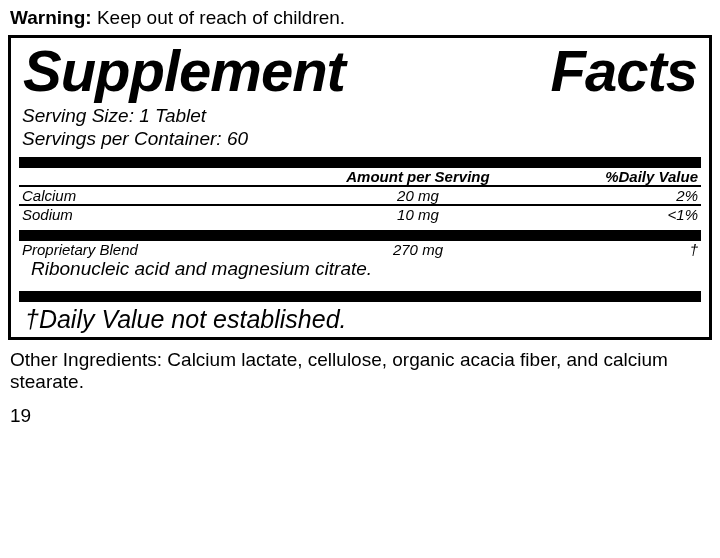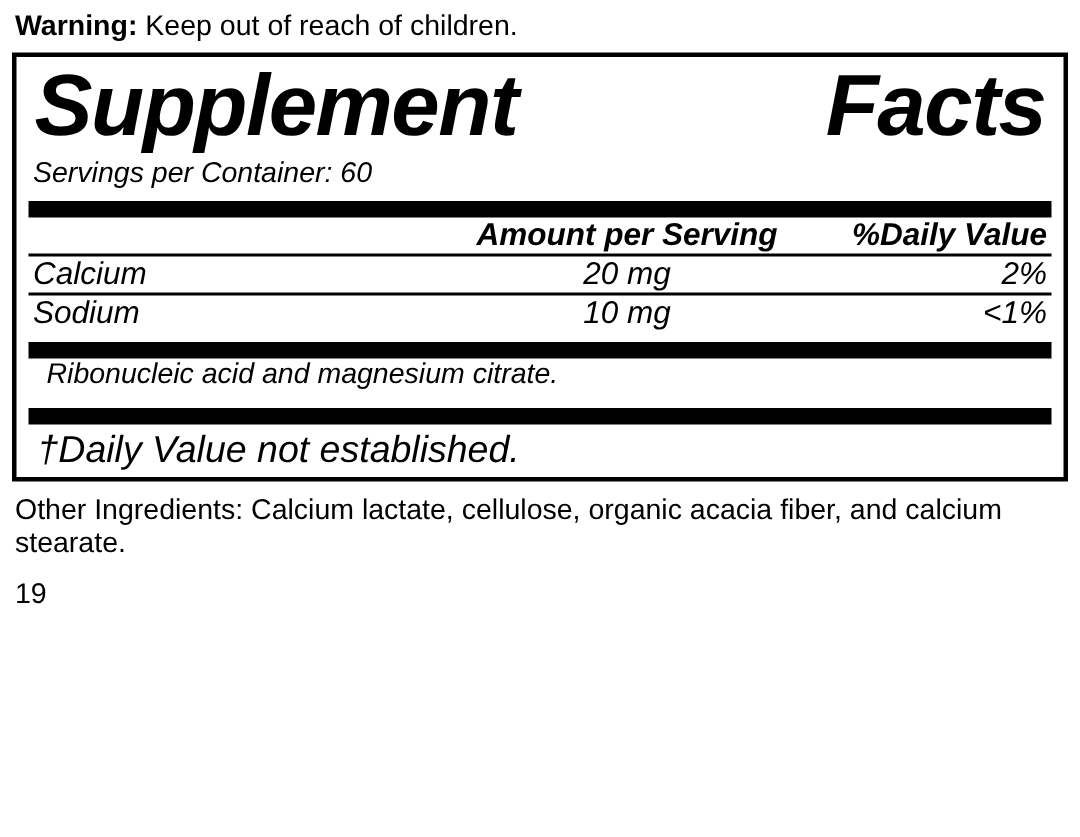--- a/index.html
+++ b/index.html
@@ -66,21 +66,21 @@
     margin: 7px 0 0 0;
   }
   .rule-thin {
     height: 2px;
     background: #000;
   }
 
   table.facts {
     width: 100%;
     border-collapse: collapse;
-    font-size: 21px;
+    font-size: 15px;
   }
   table.facts th,
   table.facts td {
     padding: 0;
     vertical-align: baseline;
   }
   .hdr-row th {
     font-weight: bold;
     padding: 4px 0 6px 0;
   }
@@ -129,20 +129,21 @@
     <span>Keep out of reach of children.</span>
   </div>
 
   <div class="panel">
 
     <div class="sf-title">
       <span class="w1">Supplement</span>
       <span class="w2">Facts</span>
     </div>
 
+    <div class="serving">Serving Size: 1 Tablet</div>
     <div class="serving">Servings per Container: 60</div>
 
     <div class="rule-thick"></div>
 
     <table class="facts">
       <tbody>
           <tr class="hdr-row">
         <th class="col-name"></th>
         <th class="col-amt">Amount per Serving</th>
         <th class="col-dv">%Daily Value</th>
@@ -169,20 +170,29 @@
           <tr class="nut-row">
         <td class="col-name">Sodium</td>
         <td class="col-amt">10 mg</td>
         <td class="col-dv">&lt;1%</td>
       </tr>
     </tbody>
       </table>
 
     <div class="rule-thick"></div>
 
+    <table class="facts">
+      <tbody>
+          <tr class="nut-row">
+        <td class="col-name">Proprietary Blend</td>
+        <td class="col-amt">270 mg</td>
+        <td class="col-dv">†</td>
+      </tr>
+    </tbody>
+      </table>
 
     <div class="sub-note">Ribonucleic acid and magnesium citrate.</div>
 
     <div class="rule-thick"></div>
 
     <div class="footnote">†Daily Value not established.</div>
 
   </div>
 
   <div class="other">Other Ingredients: Calcium lactate, cellulose, organic acacia fiber, and calcium stearate.</div>

